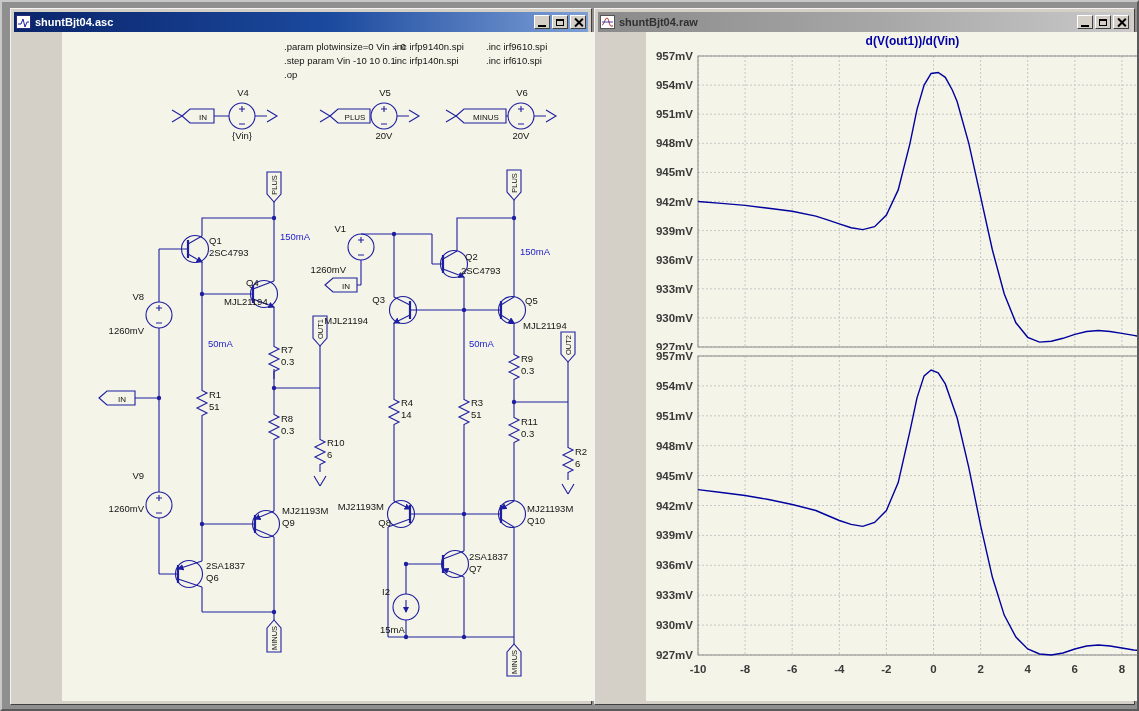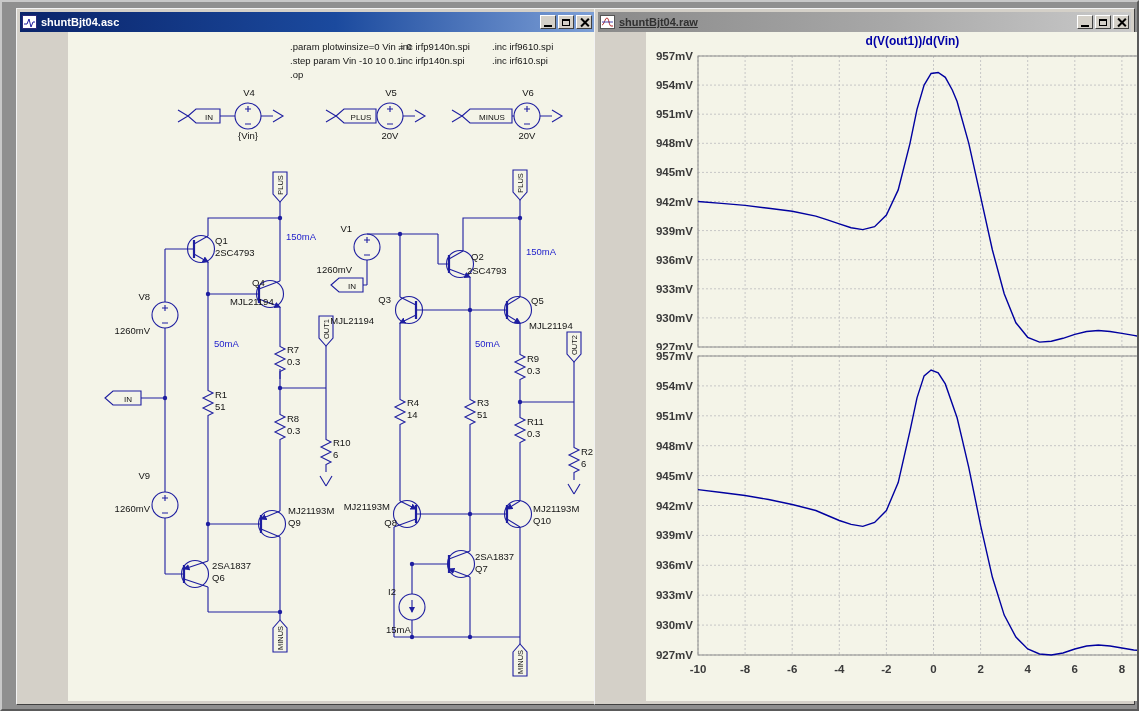--- a/index.html
+++ b/index.html
@@ -3,28 +3,28 @@
 <meta charset="utf-8">
 <style>
   html,body{margin:0;padding:0;}
   body{font-family:"Liberation Sans",sans-serif;}
   .desktop{position:relative;width:1139px;height:711px;box-sizing:border-box;
     background:#8f8f8f;border-top:2px solid #c8c8c8;border-left:2px solid #c8c8c8;
     border-right:2px solid #5a5a5a;border-bottom:2px solid #5a5a5a;overflow:hidden;}
   .window{position:absolute;box-sizing:border-box;background:#d4d0c8;padding:3px;
     border-top:1px solid #f2f2f2;border-left:1px solid #f2f2f2;
     border-right:1px solid #404040;border-bottom:1px solid #404040;}
-  .win-schematic{left:14px;top:6px;width:582px;height:697px;}
+  .win-schematic{left:8px;top:6px;width:582px;height:697px;}
   .win-waveform{left:592px;top:6px;width:541px;height:697px;}
   .titlebar{height:20px;display:flex;align-items:center;padding:0 2px;gap:4px;}
   .titlebar.active{background:linear-gradient(90deg,#0a246a 0%,#1b4a9e 55%,#7d9fd6 100%);}
   .titlebar.inactive{background:linear-gradient(90deg,#8a8a8a 0%,#a8a8a8 55%,#c9c9c9 100%);}
   .title-text{font-size:11px;font-weight:bold;flex:1;white-space:nowrap;overflow:hidden;}
   .titlebar.active .title-text{color:#ffffff;}
-  .titlebar.inactive .title-text{color:#303030;text-decoration:underline;}
+  .titlebar.inactive .title-text{color:#303030;}
   .win-icon{width:15px;height:14px;display:inline-block;flex:0 0 auto;}
   .win-buttons{display:flex;gap:2px;flex:0 0 auto;}
   .wbtn{width:16px;height:14px;background:#d4d0c8;border:1px solid;padding:0;margin:0;
     border-color:#ffffff #404040 #404040 #ffffff;display:flex;align-items:center;justify-content:center;cursor:default;}
   .ic-min{width:8px;height:2px;background:#000;margin-top:7px;}
   .ic-max{width:8px;height:7px;border:1px solid #000;border-top-width:2px;box-sizing:border-box;}
   .ic-close{position:relative;width:9px;height:9px;display:inline-block;}
   .ic-close::before,.ic-close::after{content:"";position:absolute;left:4px;top:-1px;width:1.6px;height:11px;background:#000;}
   .ic-close::before{transform:rotate(45deg);}
   .ic-close::after{transform:rotate(-45deg);}

